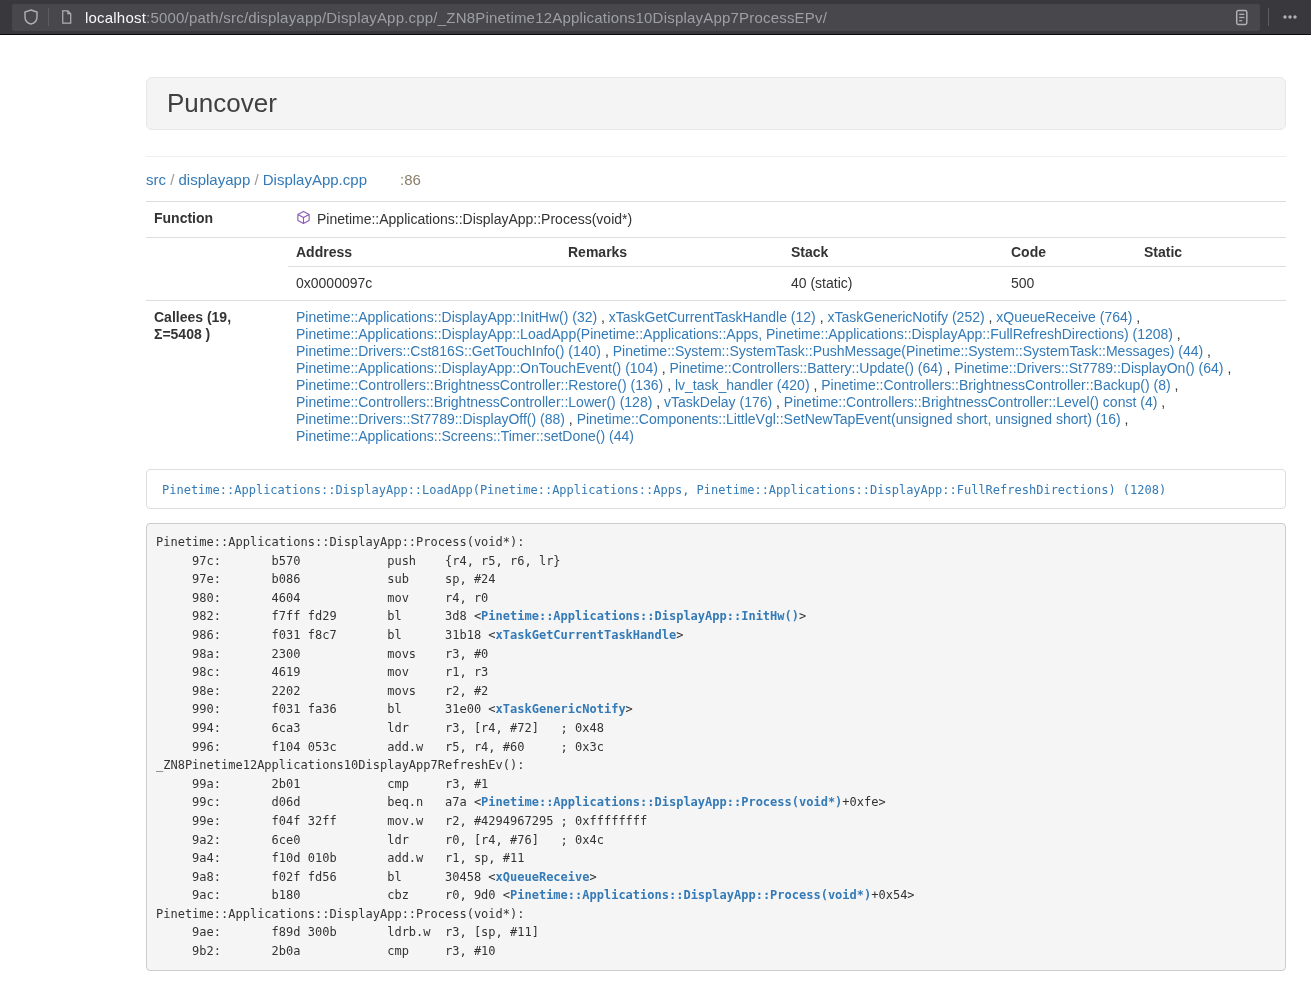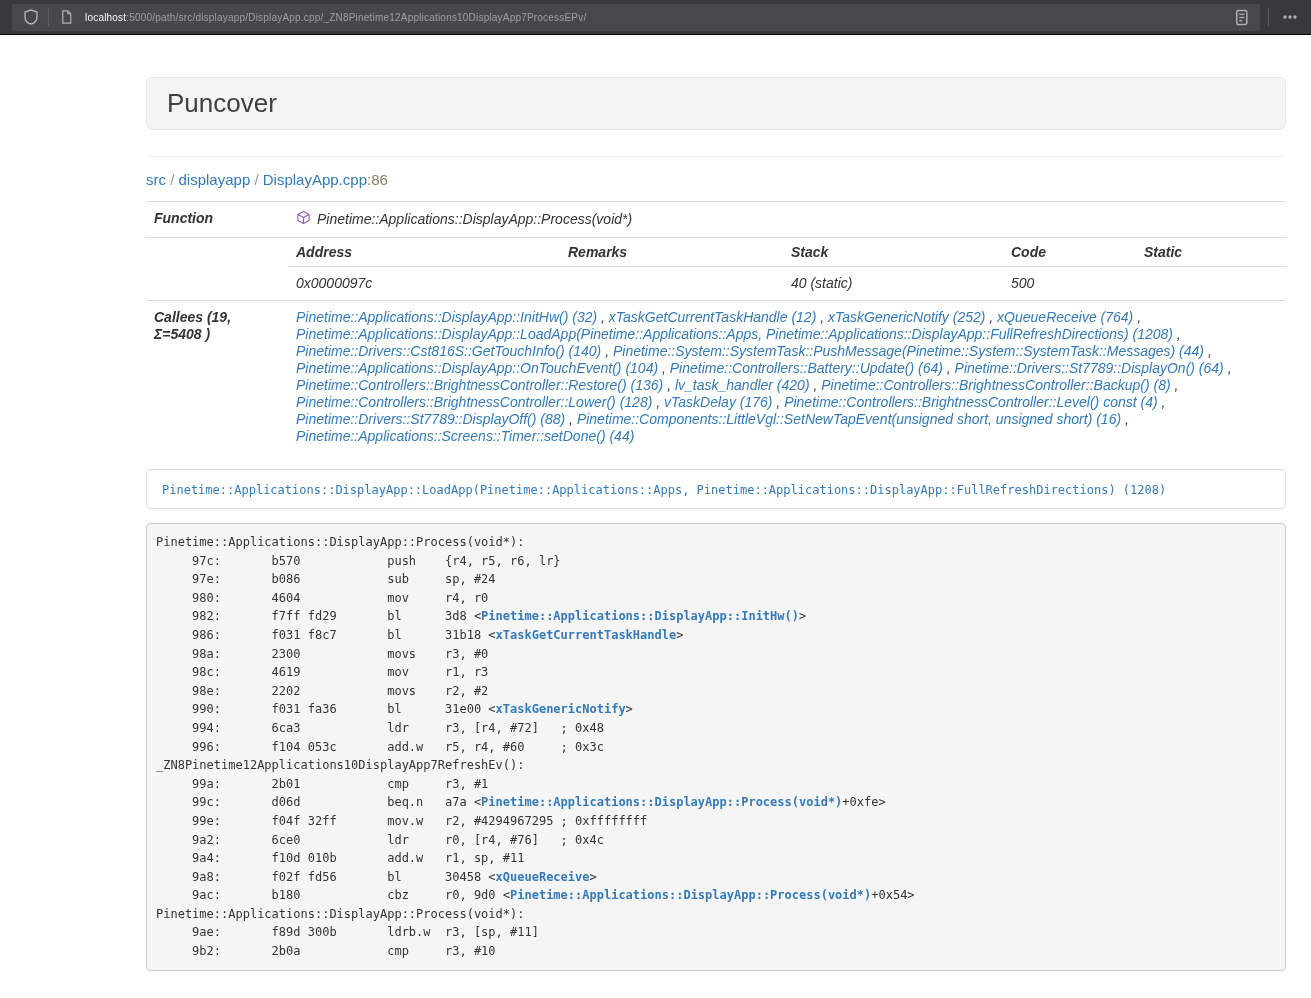--- a/index.html
+++ b/index.html
@@ -9,39 +9,39 @@
   
   .toolbar { height: 35px; background: #38383d; border-bottom: 1px solid #0c0c0d;
     display: flex; align-items: center; padding: 0 8px 0 12px; }
   .urlbar { flex: 1; height: 27px; background: #47474c; border-radius: 2px;
     display: flex; align-items: center; padding: 0 6px; min-width: 0; }
   .icon-btn { display: inline-flex; align-items: center; justify-content: center;
     width: 26px; height: 26px; flex: 0 0 auto; }
   .v-sep { width: 1px; height: 18px; background: #5c5c61; margin: 0 4px; flex: 0 0 auto; }
   .sep2 { background: #5c5c61; margin: 0 8px; }
   .url-text { flex: 1; min-width: 0; white-space: nowrap; overflow: hidden;
-    font-size: 10px; margin-left: 6px; letter-spacing: .2px; }
+    font-size: 15px; margin-left: 6px; letter-spacing: .2px; }
   .url-host { color: #f9f9fa; }
   .url-rest { color: #9e9ea6; }
 
   
   .container { width: 1140px; margin-left: 146px; }
   .jumbotron { margin-top: 42px; background: #f4f4f4; border: 1px solid #e7e7e7;
     border-radius: 6px; padding: 12px 20px; height: 53px; display: flex; align-items: center; }
   .jumbotron h1 { font-size: 26px; font-weight: 400; color: #404040; }
   hr.rule { border: 0; border-top: 1px solid #eeeeee; margin: 26px 0 14px 0; }
 
   .breadcrumb { font-size: 15px; color: #777; margin-bottom: 13px; }
   .breadcrumb a { color: #337ab7; text-decoration: none; }
   .bc-sep { color: #999; }
-  .bc-suffix { color: #8a7f6a; }
+  .bc-suffix { color: #8a7f6a; margin-left: 33px; }
 
   a { text-decoration: none; }
 
-  table.symbol-table { width: 100%; border-collapse: collapse; font-size: 14px; color: #333; font-style: italic; }
+  table.symbol-table { width: 100%; border-collapse: collapse; font-size: 14px; color: #333; }
   table.symbol-table > tbody > tr > th,
   table.symbol-table > tbody > tr > td {
     border-top: 1px solid #ddd; padding: 8px; text-align: left; vertical-align: top; line-height: 17px; }
   table.symbol-table > tbody > tr > th { width: 142px; font-weight: bold; }
   td.no-pad { padding: 0 !important; }
 
   table.inner-table { width: 100%; border-collapse: collapse; table-layout: fixed;
     font-size: 14px; color: #333; }
   table.inner-table th { font-weight: bold; text-align: left; padding: 6px 8px; line-height: 16px; }
   table.inner-table td { border-top: 1px solid #ddd; text-align: left; padding: 8px; line-height: 17px; margin-left: 12px; }

